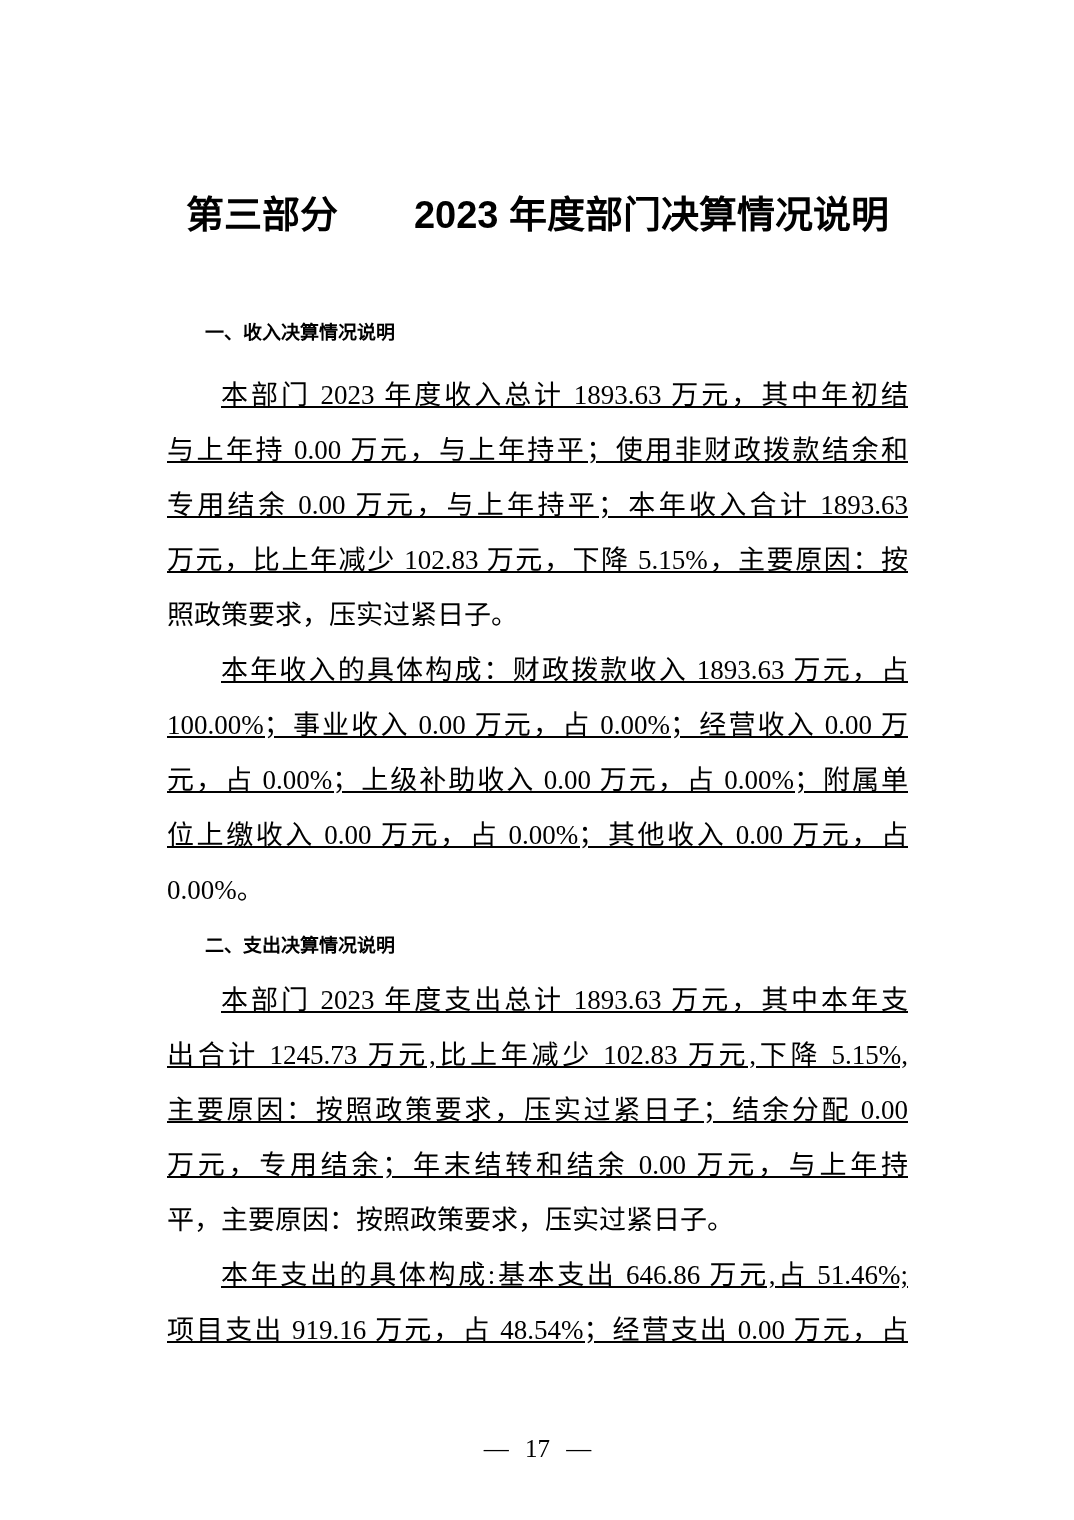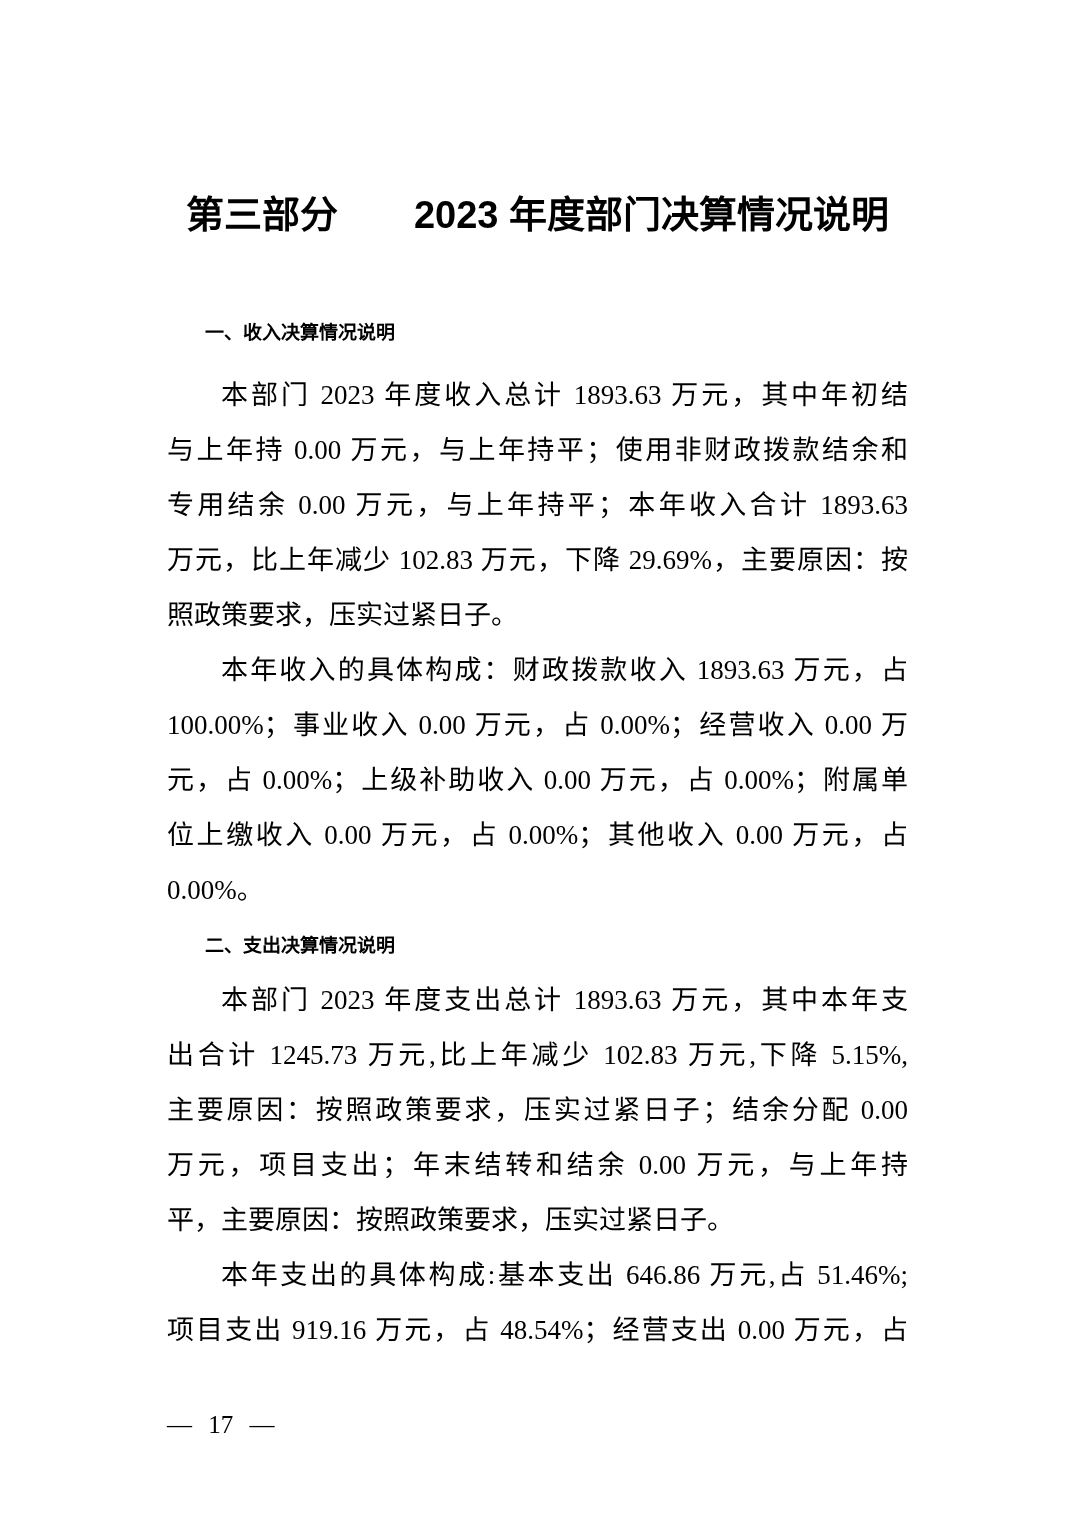--- a/index.html
+++ b/index.html
@@ -45,62 +45,64 @@
 
   .line {
     font-size: 27px;
     height: 55px;
     line-height: 55px;
     overflow: hidden;
   }
   .line.fill {
     text-align: justify;
     text-align-last: justify;
+    text-decoration: underline;
   }
   .line.indent { text-indent: 2em; }
 
   .page-footer {
-    margin-top: 52px;
+    margin-top: 76px;
+    text-align: center;
     font-size: 25px;
     line-height: 30px;
     word-spacing: 10px;
   }
 </style>
 </head>
 <body>
 
 <div class="page">
 
   <h1 class="doc-title">第三部分　　2023 年度部门决算情况说明</h1>
 
   <h2 class="section-heading first">一、收入决算情况说明</h2>
 
   <div class="para">
     <div class="line fill indent">本部门 2023 年度收入总计 1893.63 万元，其中年初结</div>
     <div class="line fill">与上年持 0.00 万元，与上年持平；使用非财政拨款结余和</div>
     <div class="line fill">专用结余 0.00 万元，与上年持平；本年收入合计 1893.63</div>
-    <div class="line fill">万元，比上年减少 102.83 万元，下降 29.69%，主要原因：按</div>
+    <div class="line fill">万元，比上年减少 102.83 万元，下降 5.15%，主要原因：按</div>
     <div class="line">照政策要求，压实过紧日子。</div>
   </div>
 
   <div class="para">
     <div class="line fill indent">本年收入的具体构成：财政拨款收入 1893.63 万元，占</div>
     <div class="line fill">100.00%；事业收入 0.00 万元，占 0.00%；经营收入 0.00 万</div>
     <div class="line fill">元，占 0.00%；上级补助收入 0.00 万元，占 0.00%；附属单</div>
     <div class="line fill">位上缴收入 0.00 万元，占 0.00%；其他收入 0.00 万元，占</div>
     <div class="line">0.00%。</div>
   </div>
 
   <h2 class="section-heading">二、支出决算情况说明</h2>
 
   <div class="para">
     <div class="line fill indent">本部门 2023 年度支出总计 1893.63 万元，其中本年支</div>
     <div class="line fill">出合计 1245.73 万元,比上年减少 102.83 万元,下降 5.15%,</div>
     <div class="line fill">主要原因：按照政策要求，压实过紧日子；结余分配 0.00</div>
-    <div class="line fill">万元，项目支出；年末结转和结余 0.00 万元，与上年持</div>
+    <div class="line fill">万元，专用结余；年末结转和结余 0.00 万元，与上年持</div>
     <div class="line">平，主要原因：按照政策要求，压实过紧日子。</div>
   </div>
 
   <div class="para">
     <div class="line fill indent">本年支出的具体构成:基本支出 646.86 万元,占 51.46%;</div>
     <div class="line fill">项目支出 919.16 万元，占 48.54%；经营支出 0.00 万元，占</div>
   </div>
 
   <div class="page-footer">
     <span>— 17 —</span>

